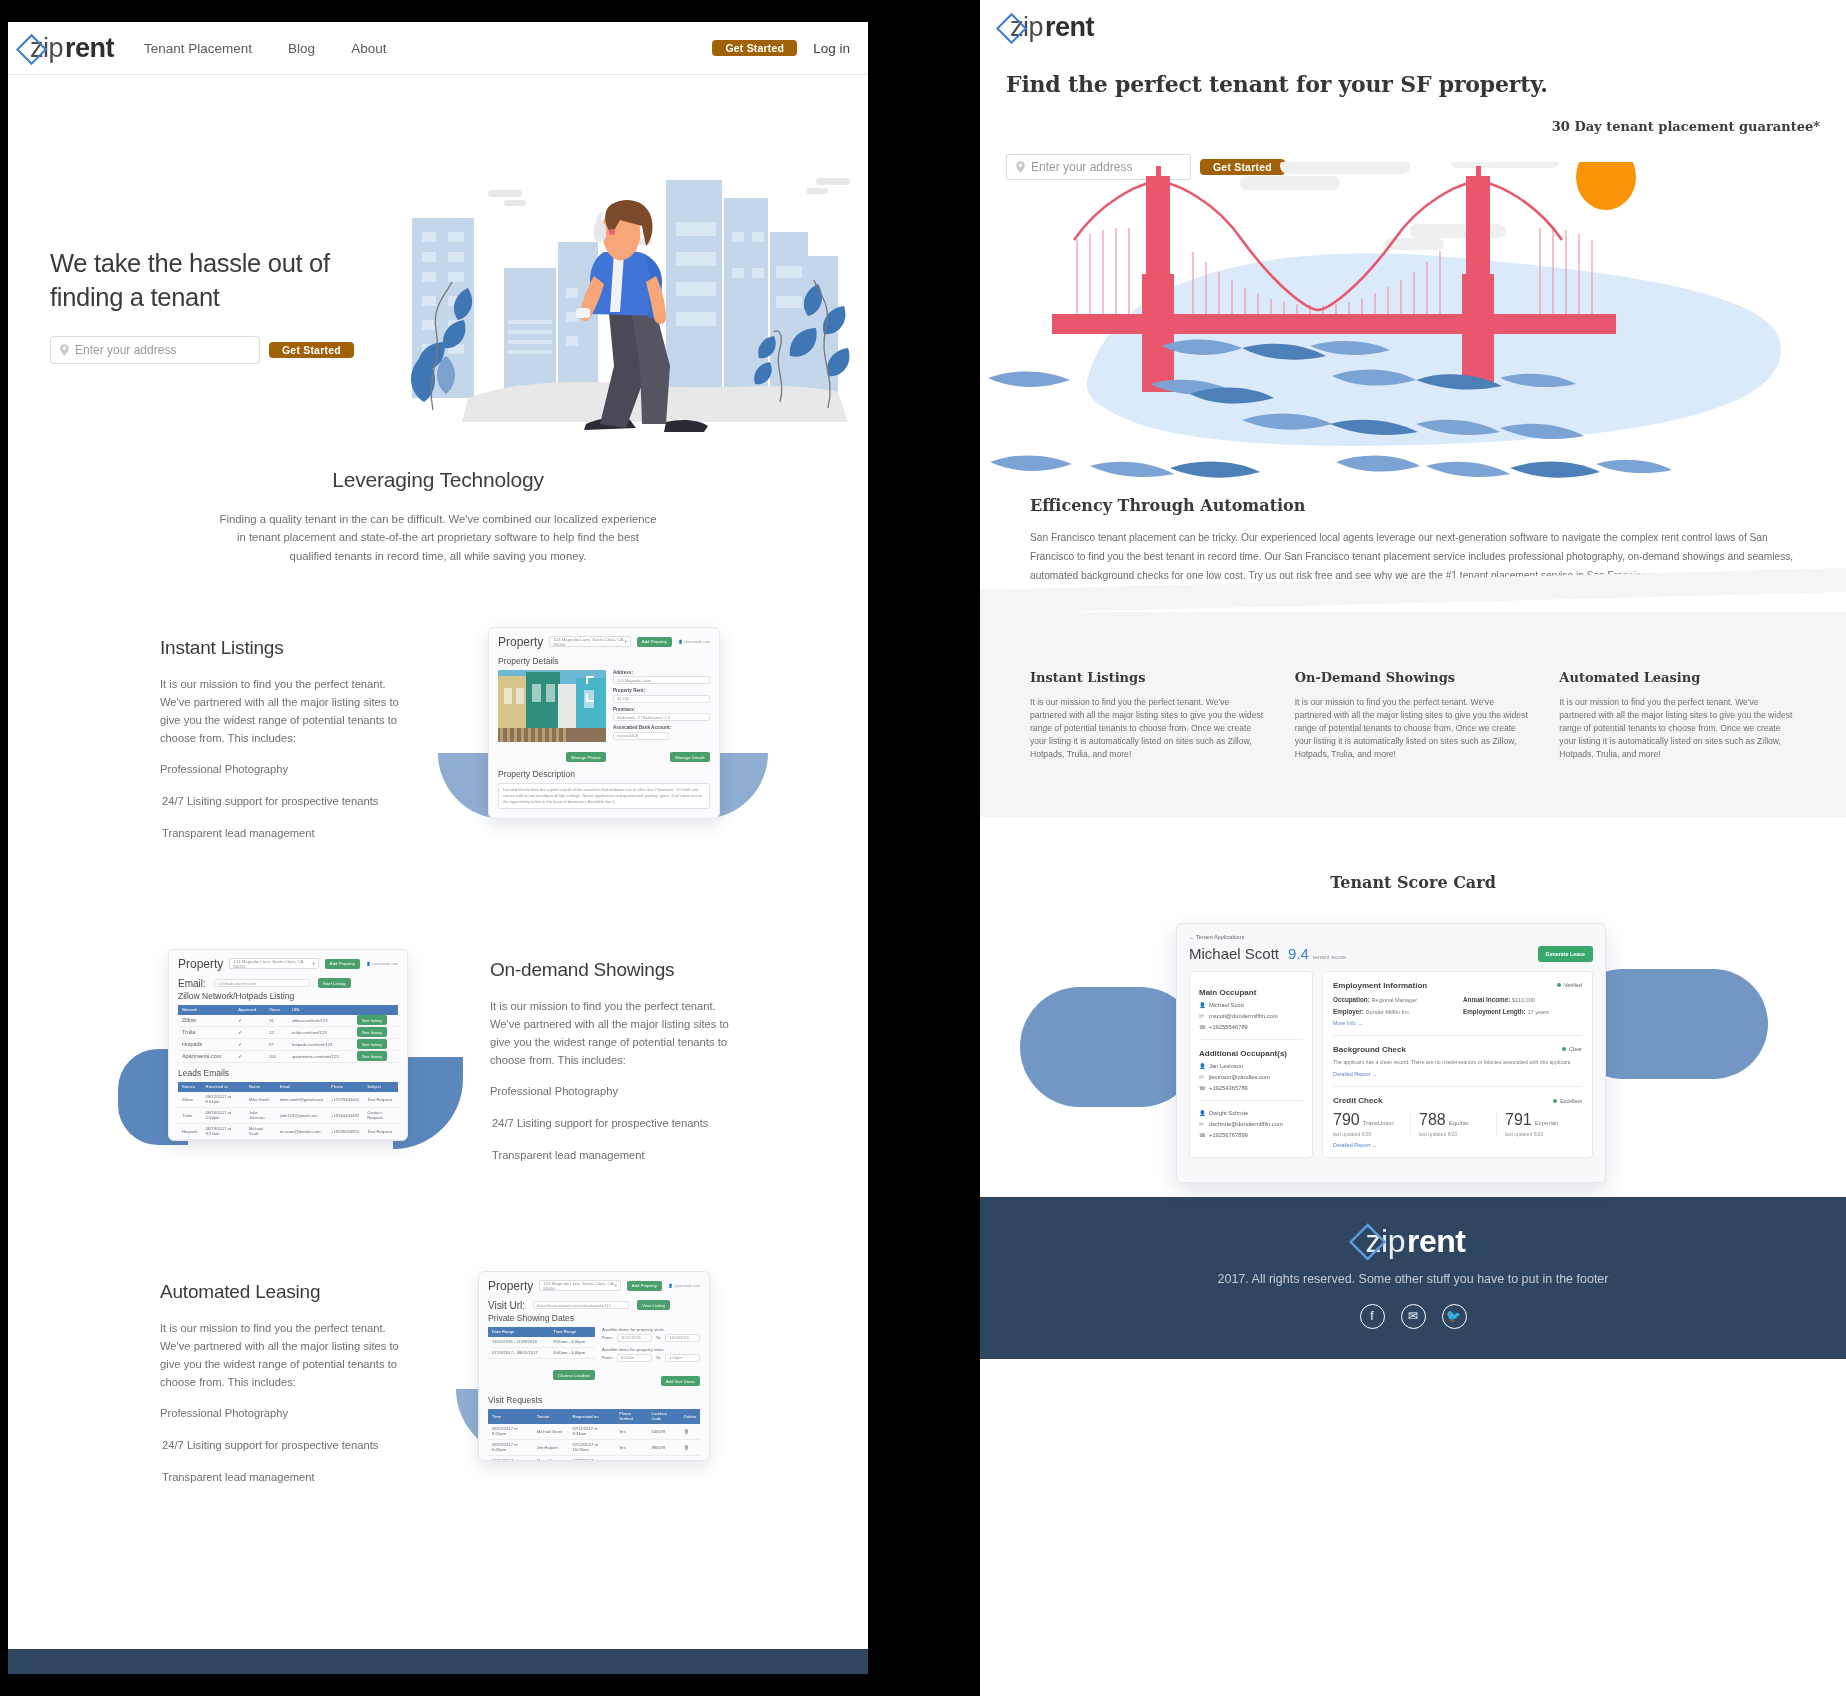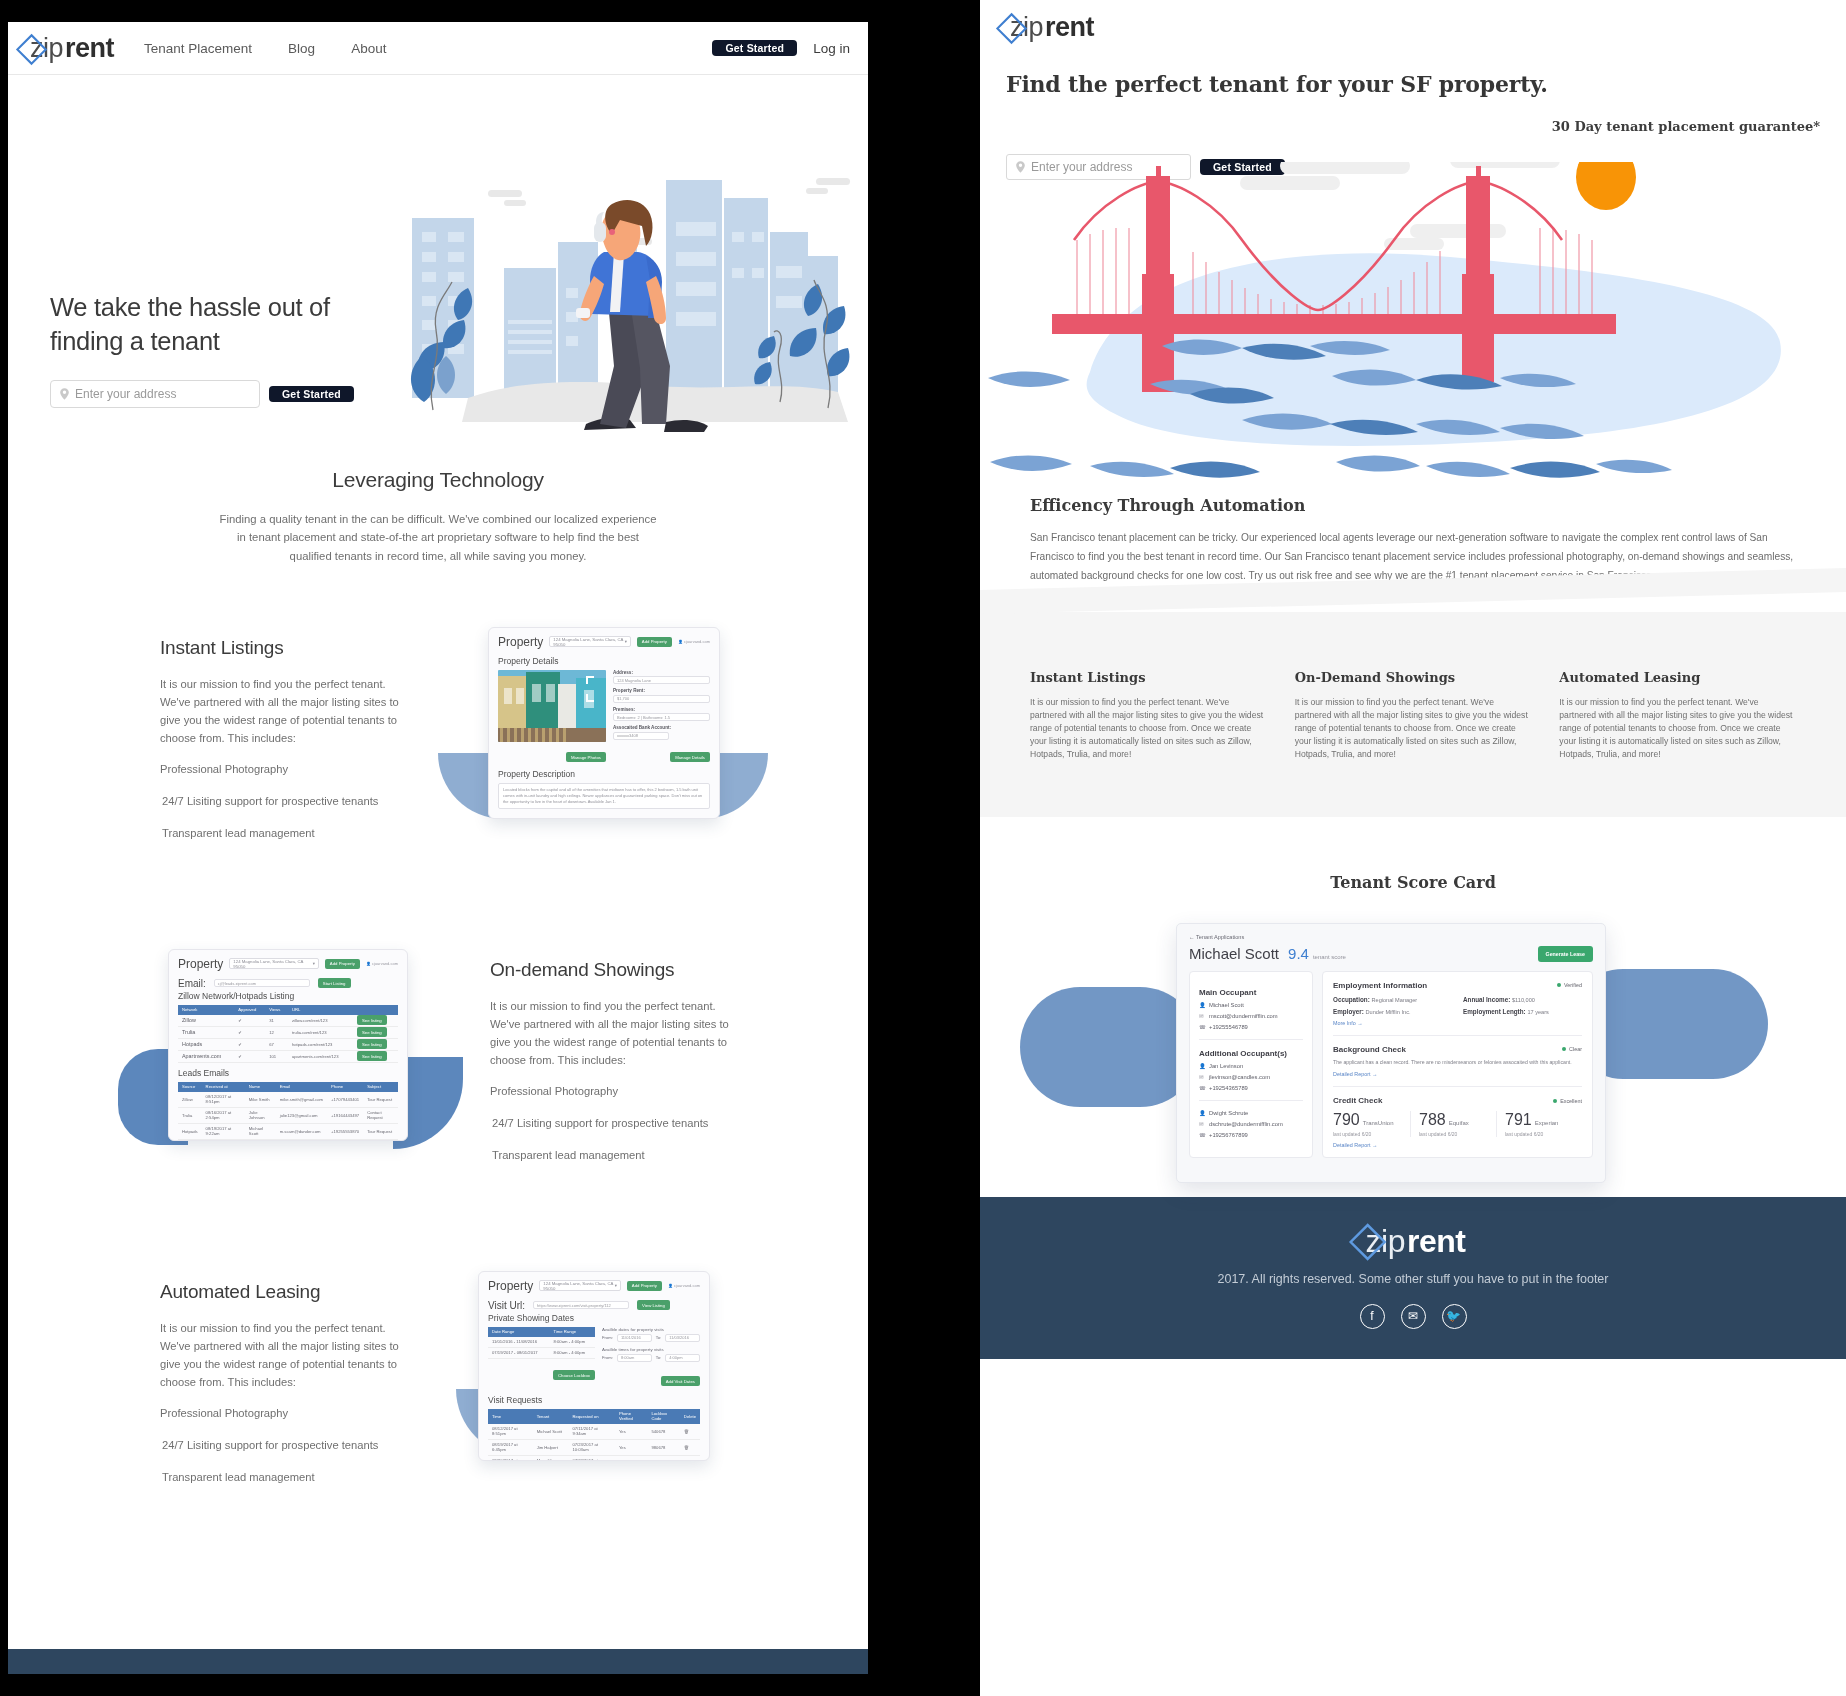--- a/index.html
+++ b/index.html
@@ -23,32 +23,31 @@
   }
   .logo { display:flex; align-items:center; gap:2px; }
   .logo-mark { color:#3f7fd0; font-size: 25px; font-weight: 700; line-height:1;
                display:inline-block; transform: scaleX(-1); margin-right:2px; font-family:"DejaVu Sans", sans-serif;}
   .logo-zip { font-size: 27px; color:#4c4c4c; font-weight:300; letter-spacing:-0.5px;}
   .logo-rent{ font-size: 27px; color:#2f2f2f; font-weight:700; letter-spacing:-0.5px;}
   .nav-links { display:flex; align-items:center; gap: 36px; margin-left: 30px; }
   .nav-link { font-size: 13.5px; color:#5a5a5a; }
   .nav-right { margin-left:auto; display:flex; align-items:center; gap:16px; }
   .btn-green {
-    background:#0f172a; color:#fff; font-size:10.5px; font-weight:700;
+    background:#a16207; color:#fff; font-size:10.5px; font-weight:700;
     padding: 2px 13px; border-radius: 4px; border:none; letter-spacing:.2px;
   }
   .nav-login { font-size: 13.5px; color:#3c3c3c; }
 
   
   .hero-l { position:relative; height: 355px; }
   .hero-l-text { position:absolute; left: 42px; top: 172px; width: 330px; }
   .hero-l-title {
     font-size: 25.5px; line-height: 1.32; color:#3b3b3b; font-weight:400;
     letter-spacing:-0.3px;
-    margin-top:44px;
   }
   .addr-row { display:flex; align-items:center; gap:9px; margin-top: 22px; }
   .addr-input {
     width: 210px; height: 28px; border:1px solid #d9d9d9; border-radius:4px;
     display:flex; align-items:center; gap:6px; padding: 0 9px; background:#fff;
   }
   .pin { width:9px; height:12px; flex:none; }
   .addr-ph { font-size: 12px; color:#9a9a9a; }
 
   .hero-l-art { position:absolute; left: 400px; top: 95px; width: 470px; height: 270px; }

